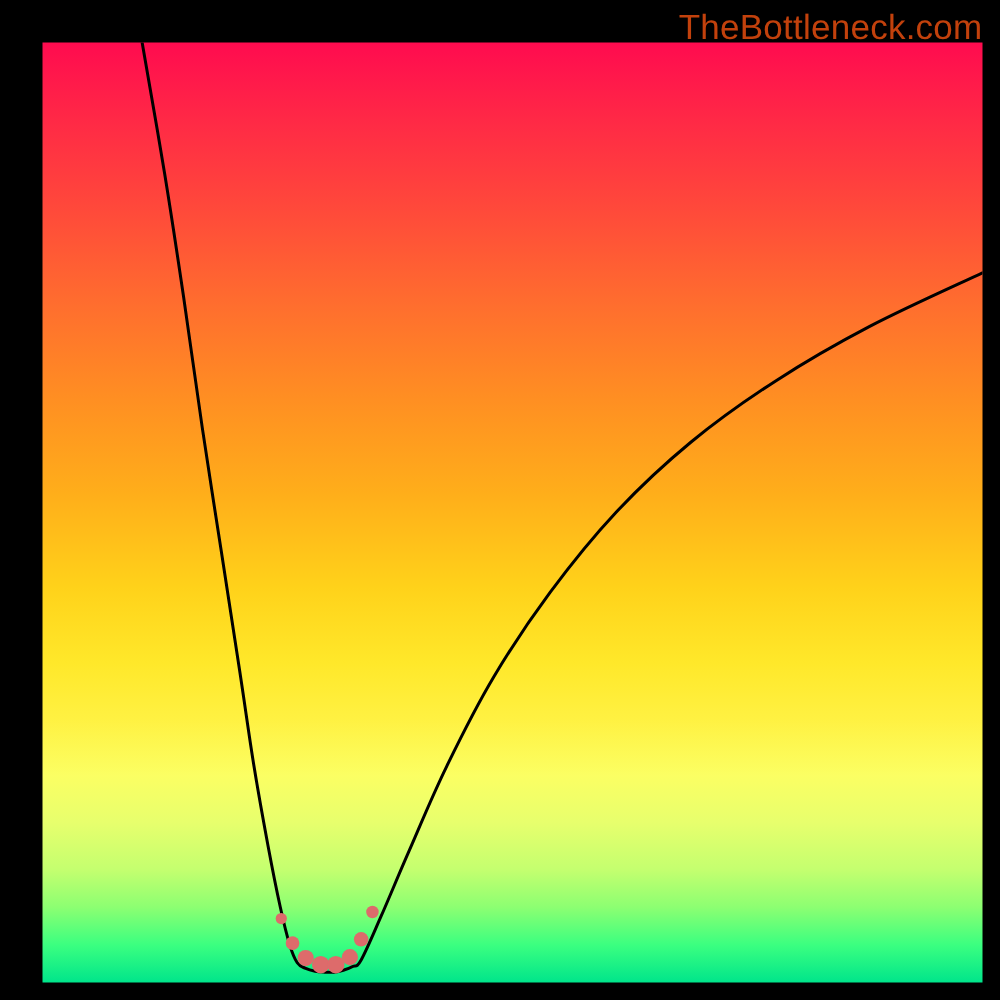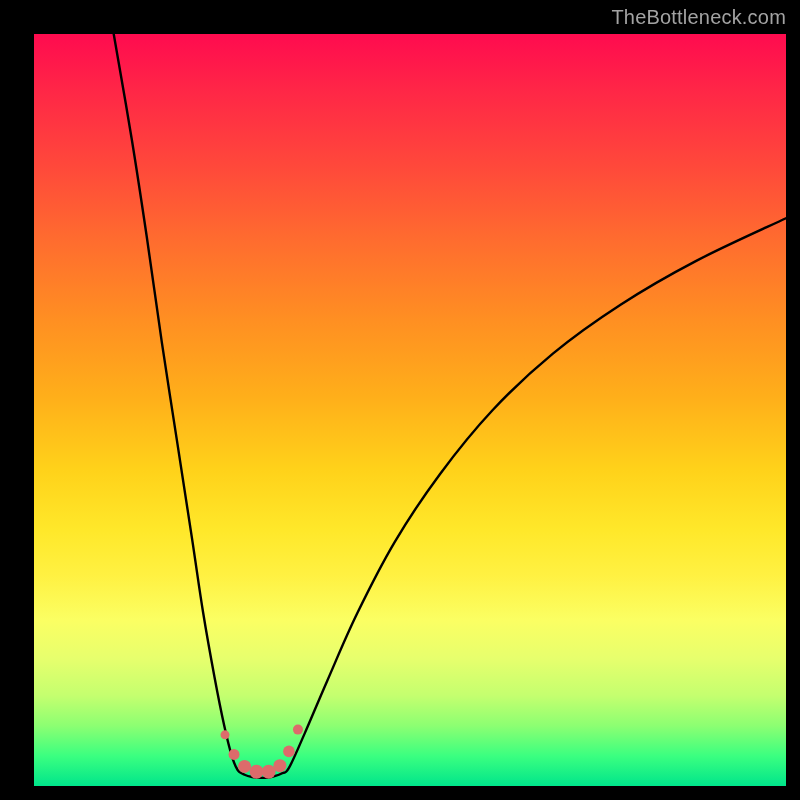--- a/index.html
+++ b/index.html
@@ -39,22 +39,22 @@
       #c4ff6f 88%,
       #8cff72 92%,
       #3bff80 96%,
       #00e58b 100%
     );
   }
   .watermark {
     position: absolute;
     top: 6px;
     right: 14px;
-    color: #a3a3a3;
-    font-size: 20px;
+    color: #c2410c;
+    font-size: 28px;
     letter-spacing: 0.2px;
     user-select: none;
   }
   svg.curve {
     position: absolute;
     left: 0;
     top: 0;
     width: 752px;
     height: 752px;
   }

